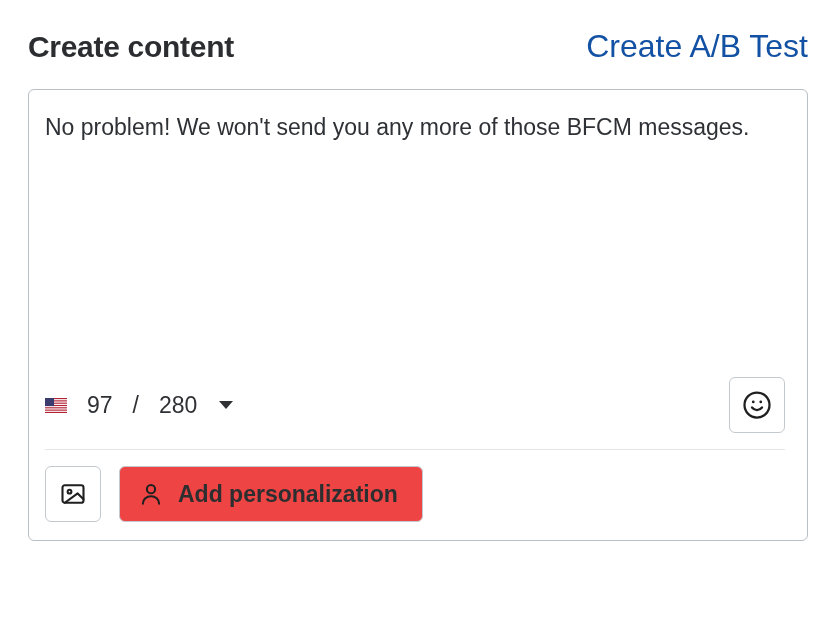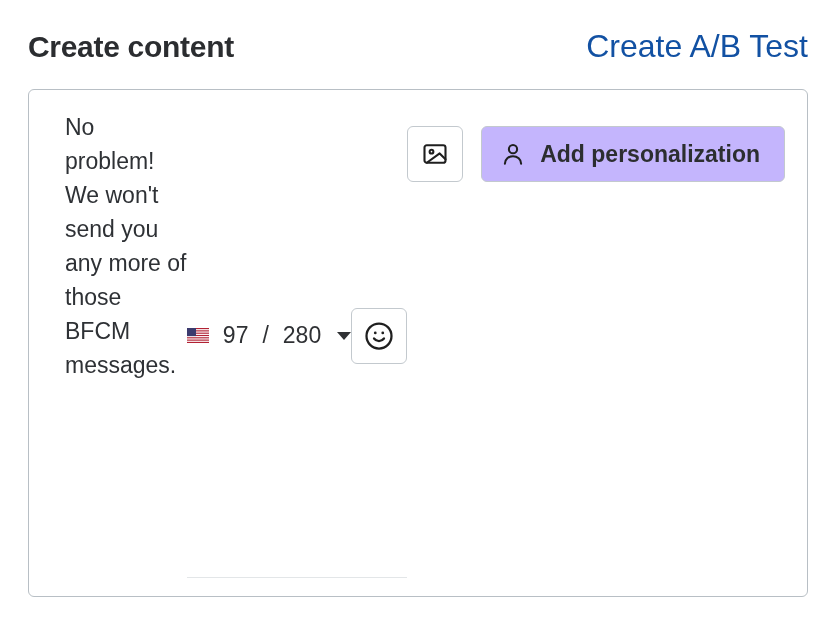--- a/index.html
+++ b/index.html
@@ -26,24 +26,24 @@
   }
   .ab-link {
     font-size: 32px;
     color: #1251a3;
     cursor: pointer;
     font-weight: 500;
   }
   .editor-box {
     border: 1px solid #b8bfc5;
     border-radius: 6px;
-    padding: 20px 22px 18px 36px;
+    padding: 20px 22px 18px 16px;
     display: flex;
-    flex-direction: row;
-    height: 508px;
+    flex-direction: column;
+    height: 452px;
   }
   .message-text {
     flex: 1;
     font-size: 23px;
     line-height: 1.48;
     color: #2e3135;
     outline: none;
     border: none;
     resize: none;
     width: 100%;
@@ -53,21 +53,21 @@
   .counter-row {
     display: flex;
     align-items: center;
     justify-content: space-between;
     padding-bottom: 16px;
     border-bottom: 1px solid #e3e6e8;
   }
   .counter-left {
     display: flex;
     align-items: center;
-    gap: 14px;
+    gap: 20px;
     font-size: 23px;
     color: #2f3134;
   }
   .flag {
     width: 22px;
     height: 15px;
     position: relative;
     display: inline-block;
     overflow: hidden;
   }
@@ -105,21 +105,21 @@
     display: flex;
     align-items: center;
     justify-content: center;
     cursor: pointer;
   }
   .personalization-btn {
     height: 56px;
     padding: 0 24px 0 18px;
     border: 1px solid #c3c9ce;
     border-radius: 6px;
-    background: #c4b5fd;
+    background: #ef4444;
     display: flex;
     align-items: center;
     gap: 14px;
     cursor: pointer;
     font-size: 23px;
     font-weight: 600;
     color: #2c2e30;
   }
   svg { display: block; }
 </style>

